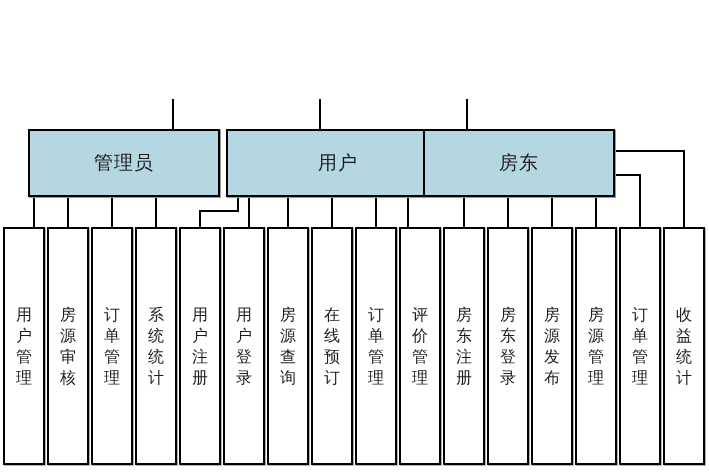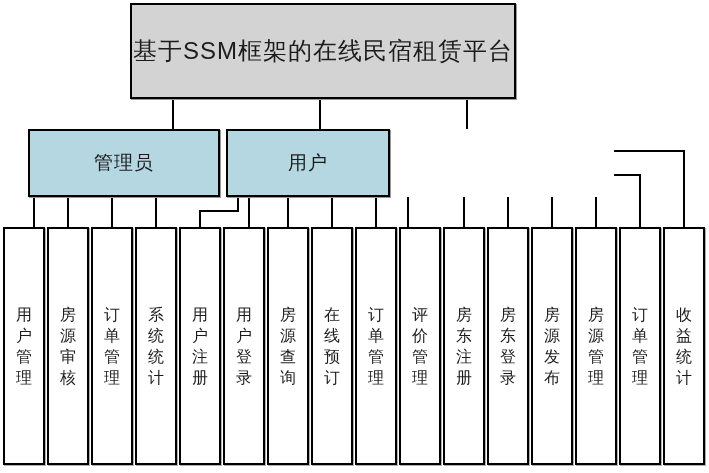--- a/index.html
+++ b/index.html
@@ -44,21 +44,21 @@
     letter-spacing: 1px;
   }
   .role-box {
     top: 129px; height: 68px;
     background: var(--role-fill, #b4d7e2);
     box-shadow: 1px 1px 0 #9a9a9a;
     font-size: 19px;
     letter-spacing: 1px;
   }
   .role-admin    { left: 28px;  width: 192px; justify-content: center; }
-  .role-user     { left: 226px; width: 164px; }
+  .role-user     { left: 226px; width: 224px; }
   .role-landlord { left: 423px; width: 192px; }
   .leaf-box {
     top: 227px; width: 42px; height: 238px;
     background: var(--leaf-fill, #ffffff);
     border-width: 2px;
     box-shadow: 1px 1px 0 #b0b0b0;
   }
   .leaf-box .v-label {
     white-space: pre-line;
     text-align: center;
@@ -94,29 +94,29 @@
     <g>
       <path d="M464,197 V227"></path>
       <path d="M508,197 V227"></path>
       <path d="M552,197 V227"></path>
       <path d="M596,197 V227"></path>
       <path d="M614,151 H684 V227"></path>
       <path d="M614,175 H640 V227"></path>
     </g>
   </svg>
 
-  <div class="box root-box">
-    <span>基于SSM框架的在线民宿租赁平台</span>
-  </div>
 
   <div class="box role-box role-admin">
     <span>管理员</span>
   </div>
   <div class="box role-box role-user">
     <span>用户</span>
+  </div>
+  <div class="box role-box role-landlord">
+    <span>房东</span>
   </div>
 
   <div class="box leaf-box" style="left:3px">
     <span class="v-label">用
 户
 管
 理</span>
   </div>
   <div class="box leaf-box" style="left:47px">
     <span class="v-label">房

